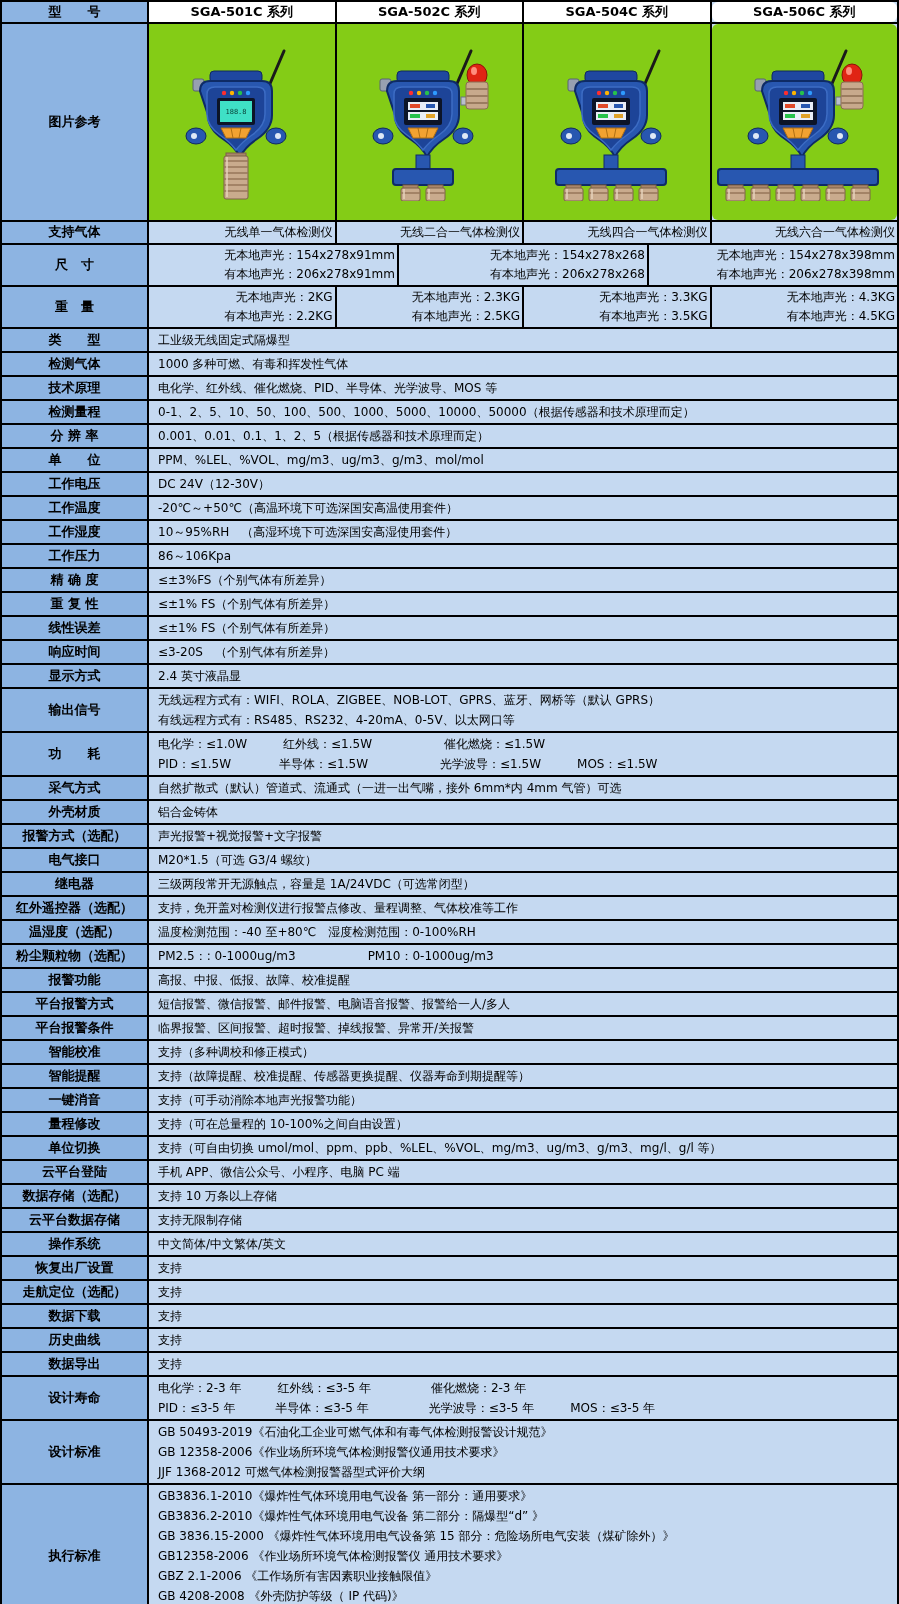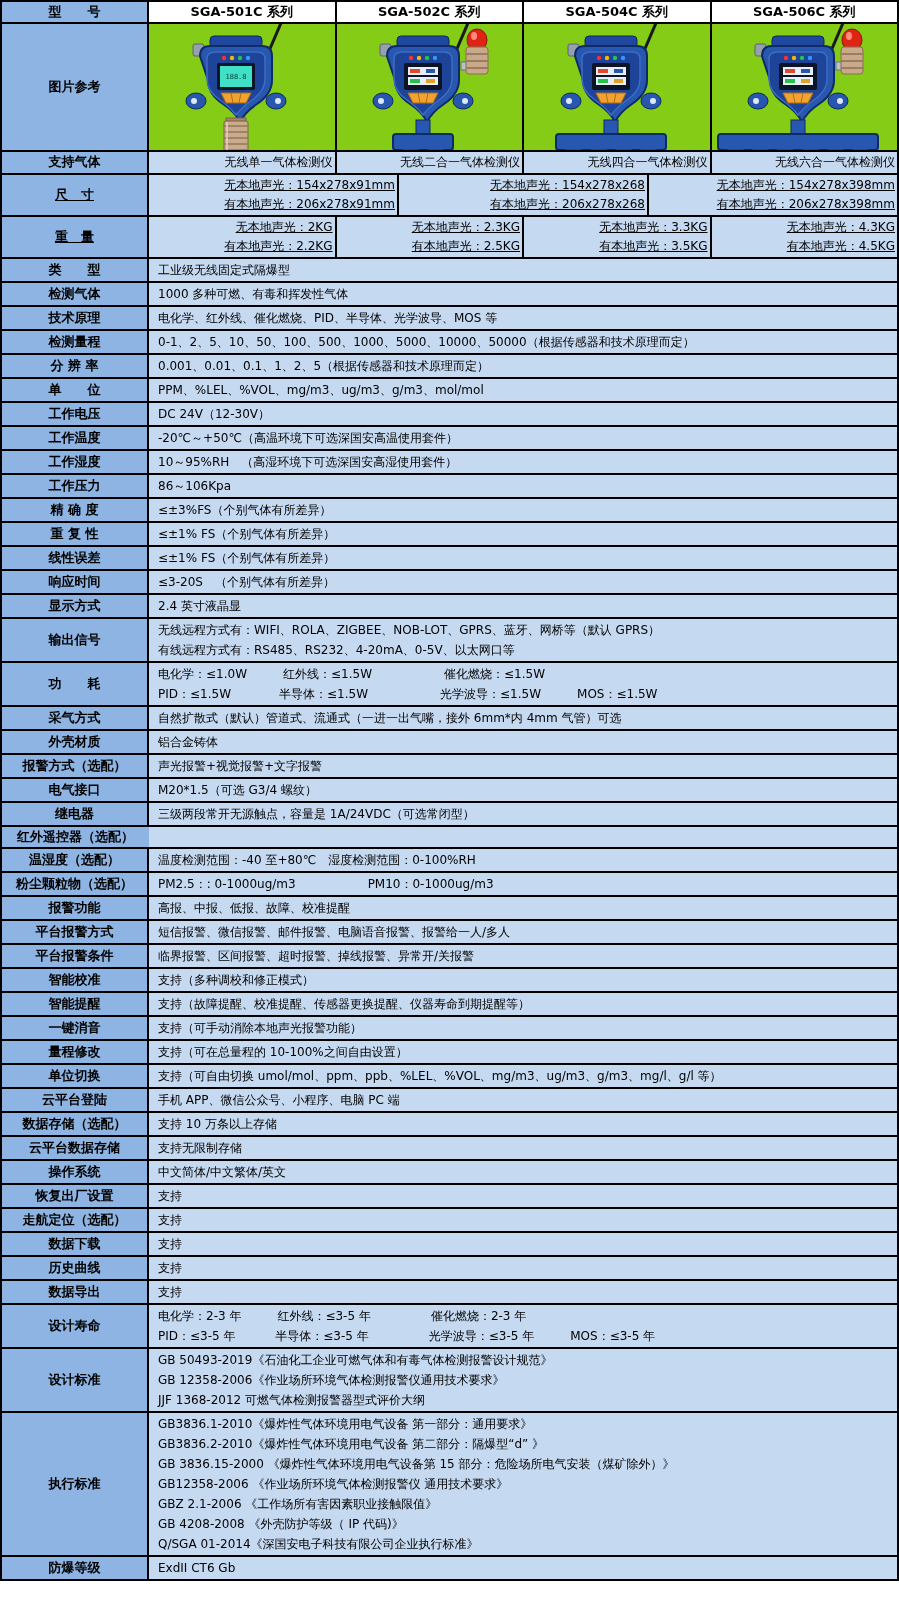--- a/index.html
+++ b/index.html
@@ -13,21 +13,21 @@
     width: 899px;
     border: 2px solid #000;
     border-bottom: none;
   }
   .trow {
     display: flex;
     border-bottom: 2px solid #000;
     background: #C5D9F1;
     min-height: 22px;
   }
-  .trow > :last-child { border-right: none !important; }
+  .trow > :last-child { border-right: none !important; border-radius: 6px; }
   .label-cell {
     flex: 0 0 147px;
     width: 147px;
     background: #8DB4E2;
     border-right: 2px solid #000;
     display: flex;
     align-items: center;
     justify-content: center;
     text-align: left;
     font-weight: bold;
@@ -47,35 +47,35 @@
   }
   .img-cell {
     flex: 1 1 0;
     background: #84cc16;
     border-right: 2px solid #000;
     display: flex;
     align-items: center;
     justify-content: center;
     overflow: hidden;
   }
-  .r-img { height: 128px; }
+  .r-img { height: 198px; }
   .quad-cell {
     flex: 1 1 0;
     background: #C5D9F1;
     border-right: 2px solid #000;
     display: flex;
     flex-direction: column;
     align-items: flex-end;
     justify-content: center;
     font-size: 12px;
     text-align: center;
     padding: 1px 2px;
   }
   .quad-cell .line { line-height: 19px; white-space: pre-wrap; }
-  .r-size, .r-weight { min-height: 42px; text-decoration: underline; }
+  .r-size, .r-weight { min-height: 42px; }
   .value-cell {
     flex: 1 1 0;
     background: #C5D9F1;
     display: flex;
     flex-direction: column;
     justify-content: flex-start;
     font-size: 12px;
     padding: 1px 9px;
   }
   .value-cell .line { line-height: 20px; white-space: pre-wrap; }
@@ -457,20 +457,23 @@
       </div>
     </div>
     <div class="trow">
       <div class="label-cell">继电器</div>
       <div class="value-cell">
         <div class="line">三级两段常开无源触点，容量是 1A/24VDC（可选常闭型）</div>
       </div>
     </div>
     <div class="trow">
       <div class="label-cell">红外遥控器（选配）</div>
+      <div class="value-cell">
+        <div class="line">支持，免开盖对检测仪进行报警点修改、量程调整、气体校准等工作</div>
+      </div>
     </div>
     <div class="trow">
       <div class="label-cell">温湿度（选配）</div>
       <div class="value-cell">
         <div class="line">温度检测范围：-40 至+80℃　湿度检测范围：0-100%RH</div>
       </div>
     </div>
     <div class="trow">
       <div class="label-cell">粉尘颗粒物（选配）</div>
       <div class="value-cell">

